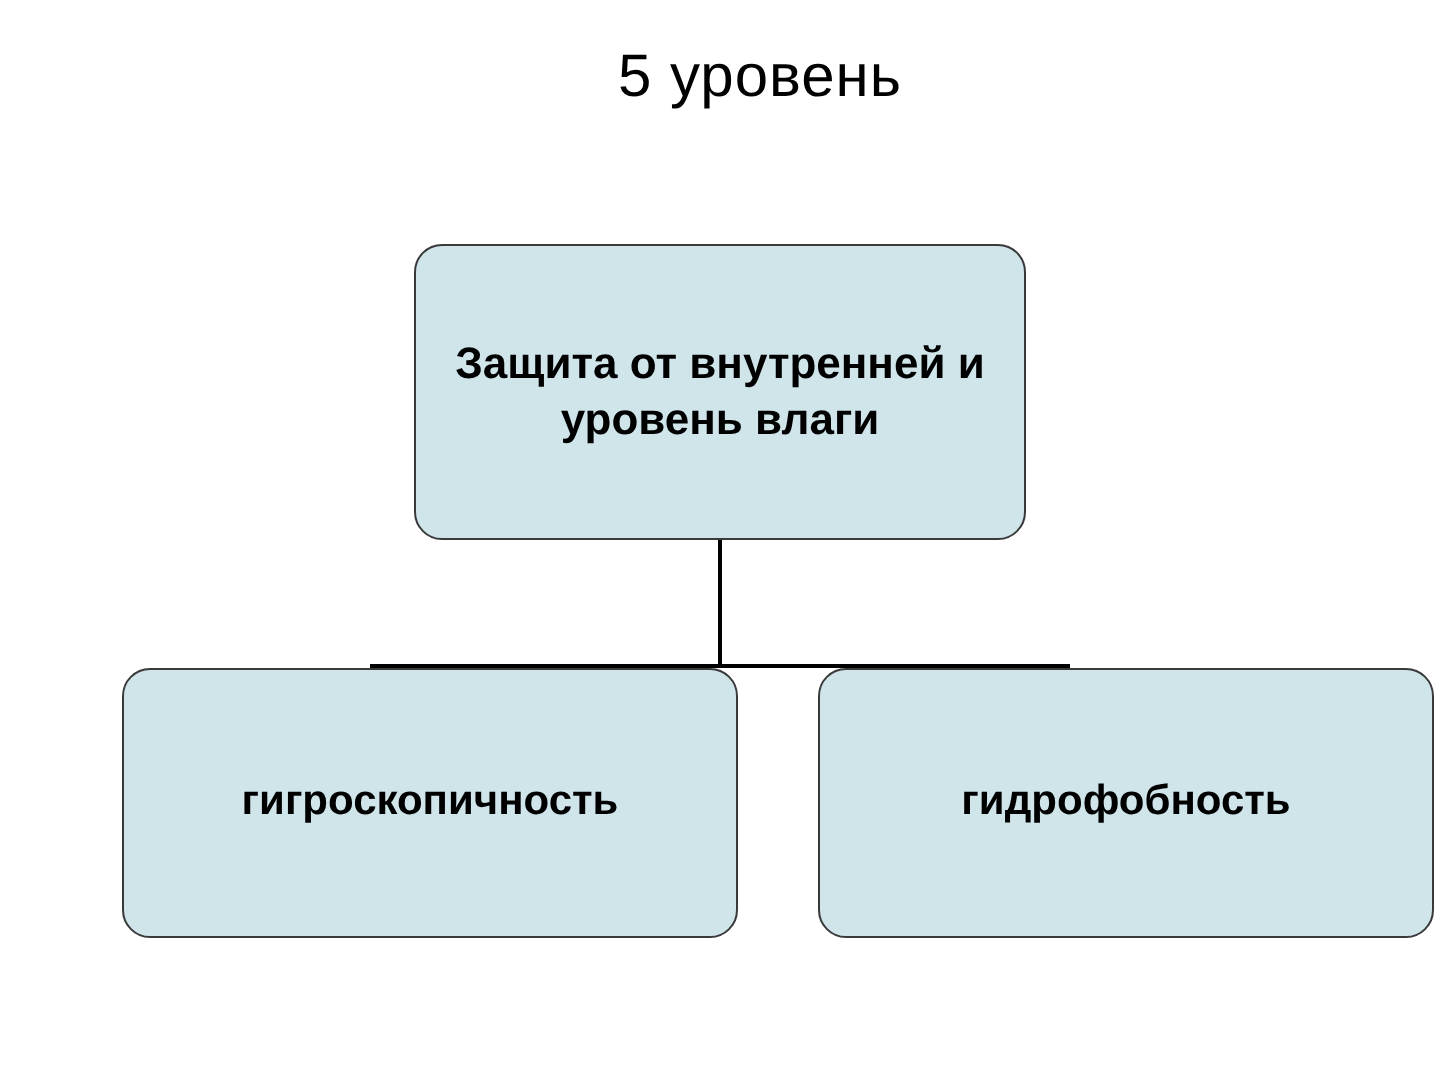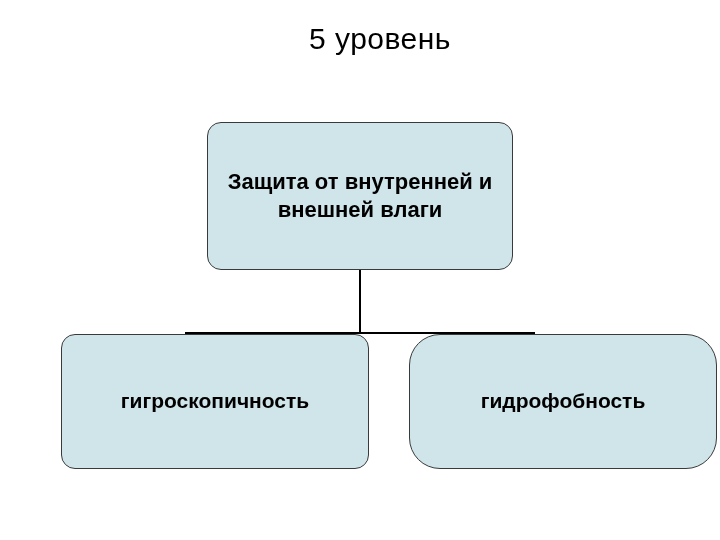--- a/index.html
+++ b/index.html
@@ -62,21 +62,20 @@
   }
   .node-left {
     left: 32px;
     top: 334px;
     width: 308px;
   }
   .node-right {
     left: 380px;
     top: 334px;
     width: 308px;
-    border-radius: 31px;
   }
   .connector {
     position: absolute;
     background: #000000;
   }
   
   .conn-stem {
     left: 359px;
     top: 270px;
     width: 2px;
@@ -109,19 +108,19 @@
 
 <div class="slide">
 
   <div class="slide-title">5 уровень</div>
 
   <div class="connector conn-stem"></div>
   <div class="connector conn-bar"></div>
   <div class="connector conn-left-drop"></div>
   <div class="connector conn-right-drop"></div>
 
-  <div class="node node-root">Защита от внутренней и внешней влаги</div>
+  <div class="node node-root">Защита от внутренней и уровень влаги</div>
 
   <div class="node node-leaf node-left">гигроскопичность</div>
 
   <div class="node node-leaf node-right">гидрофобность</div>
 
 </div>
 
 </body></html>

